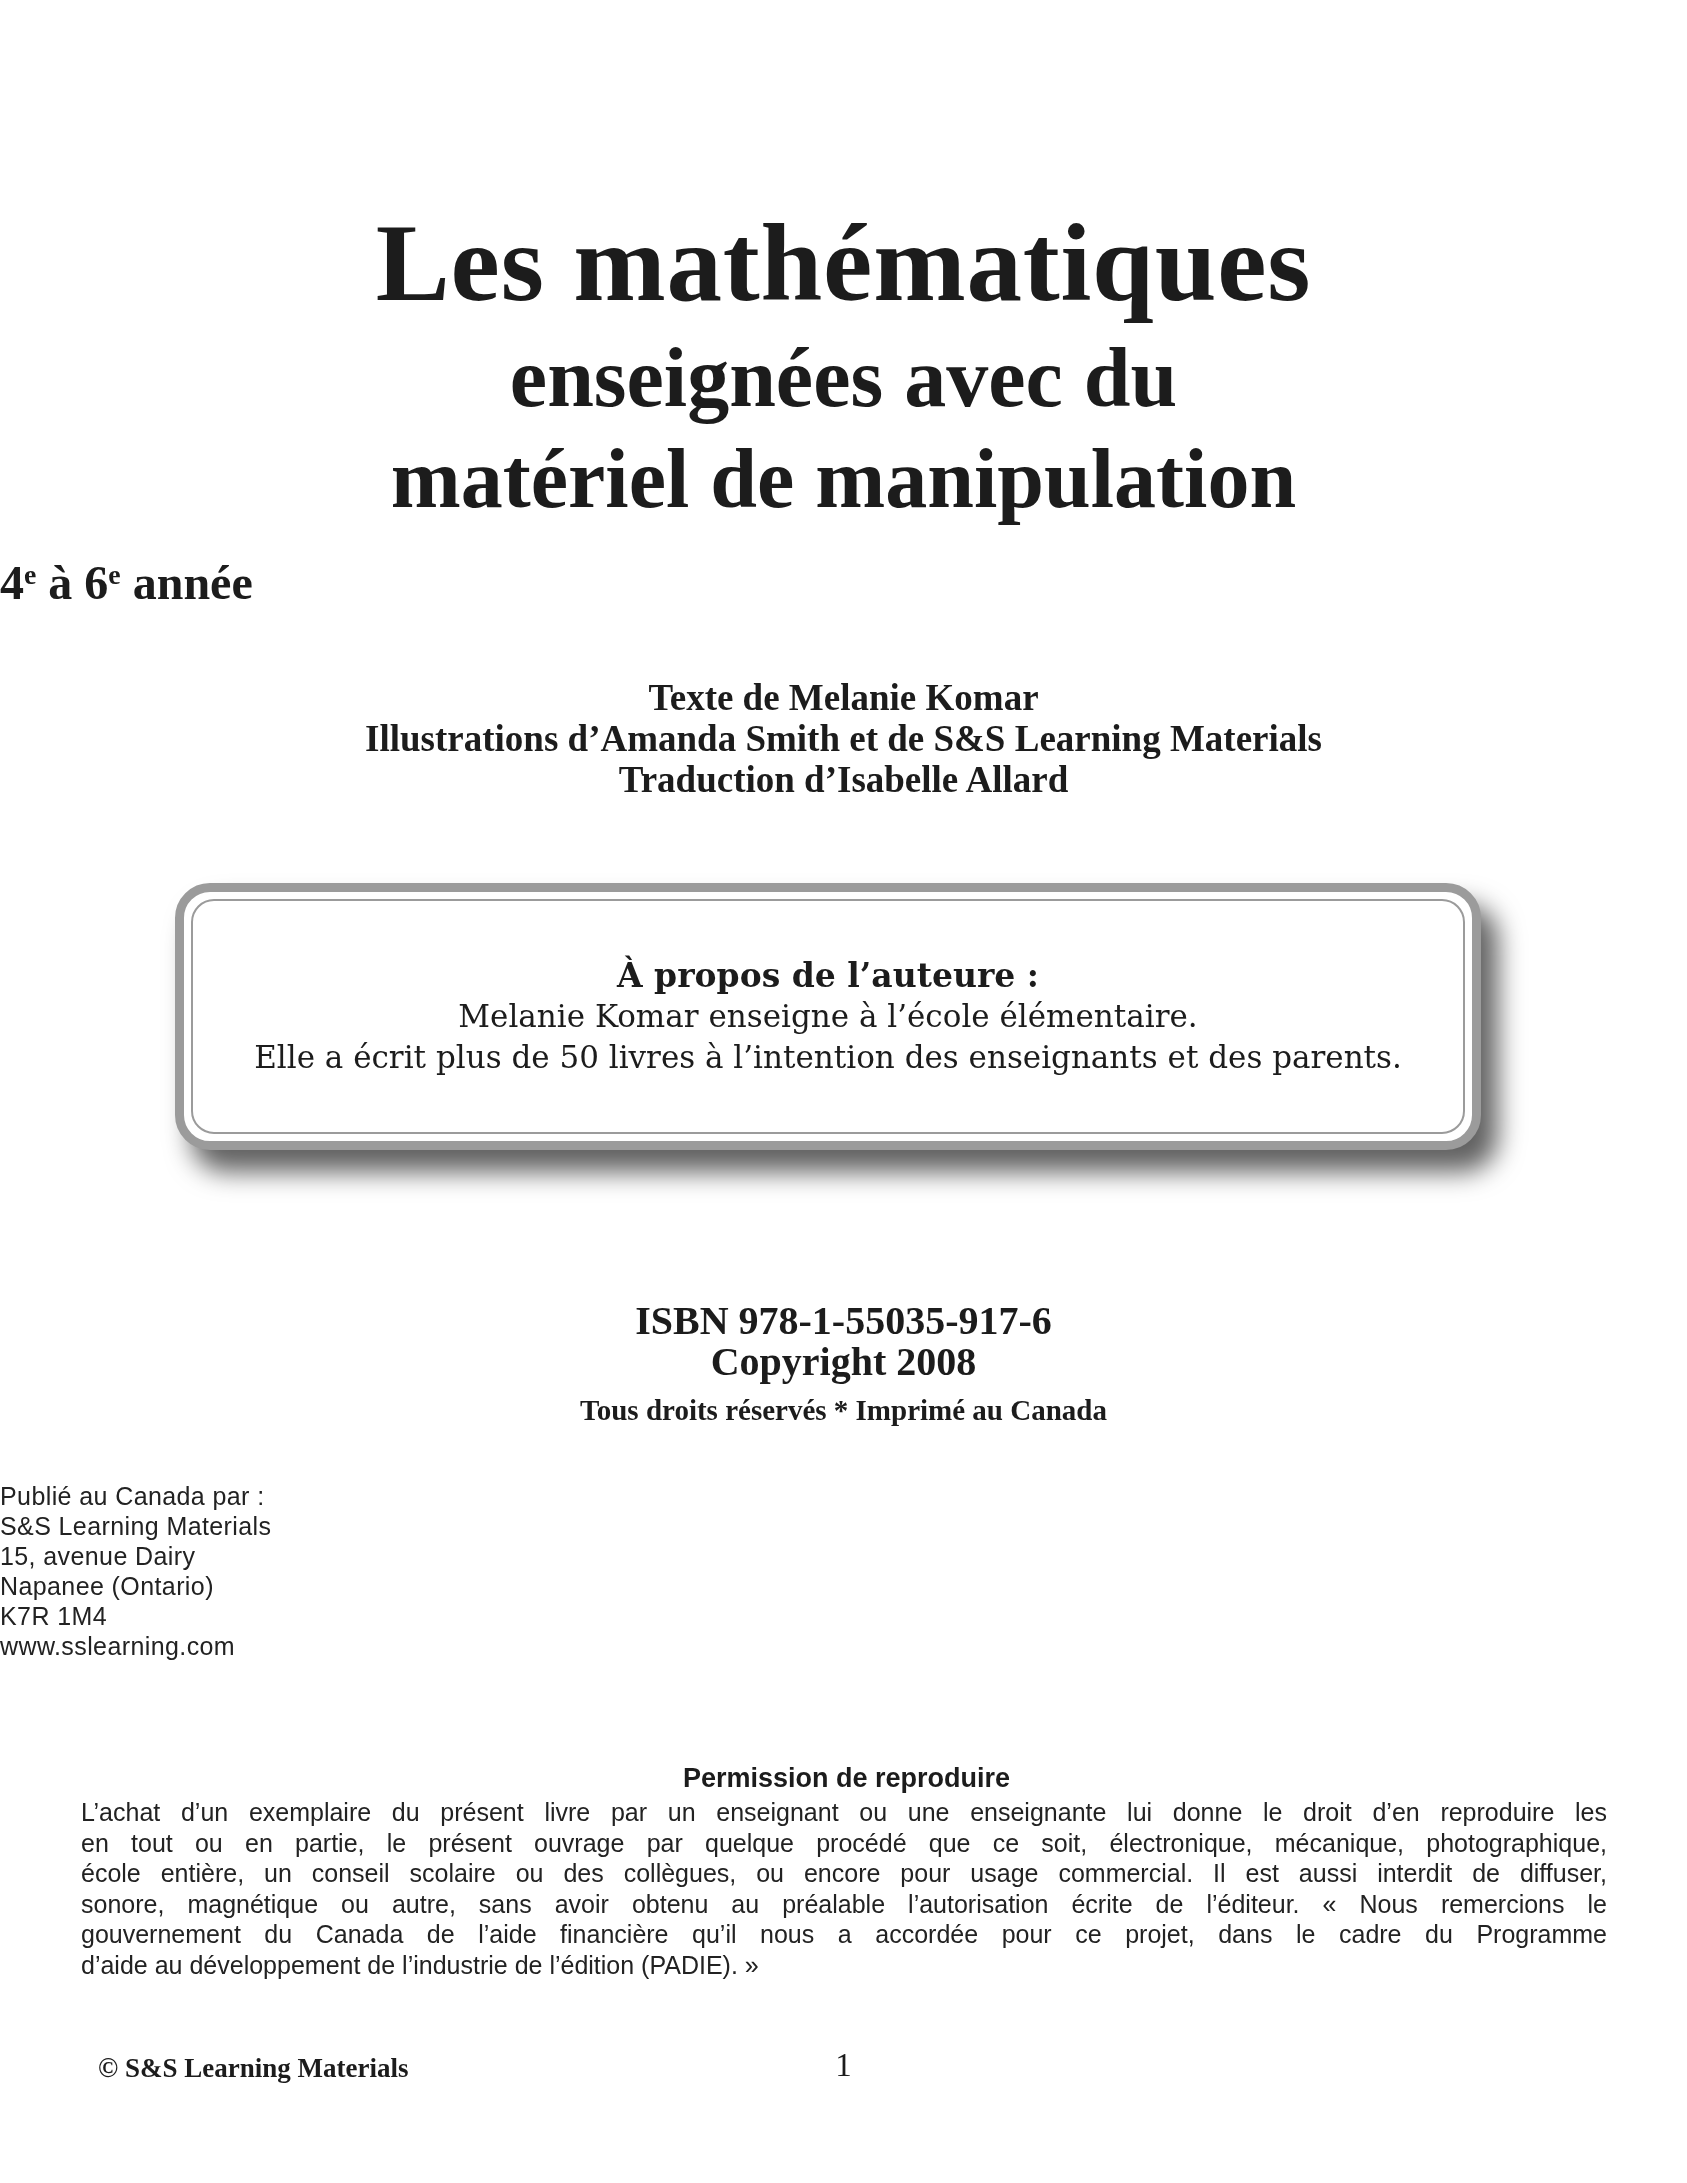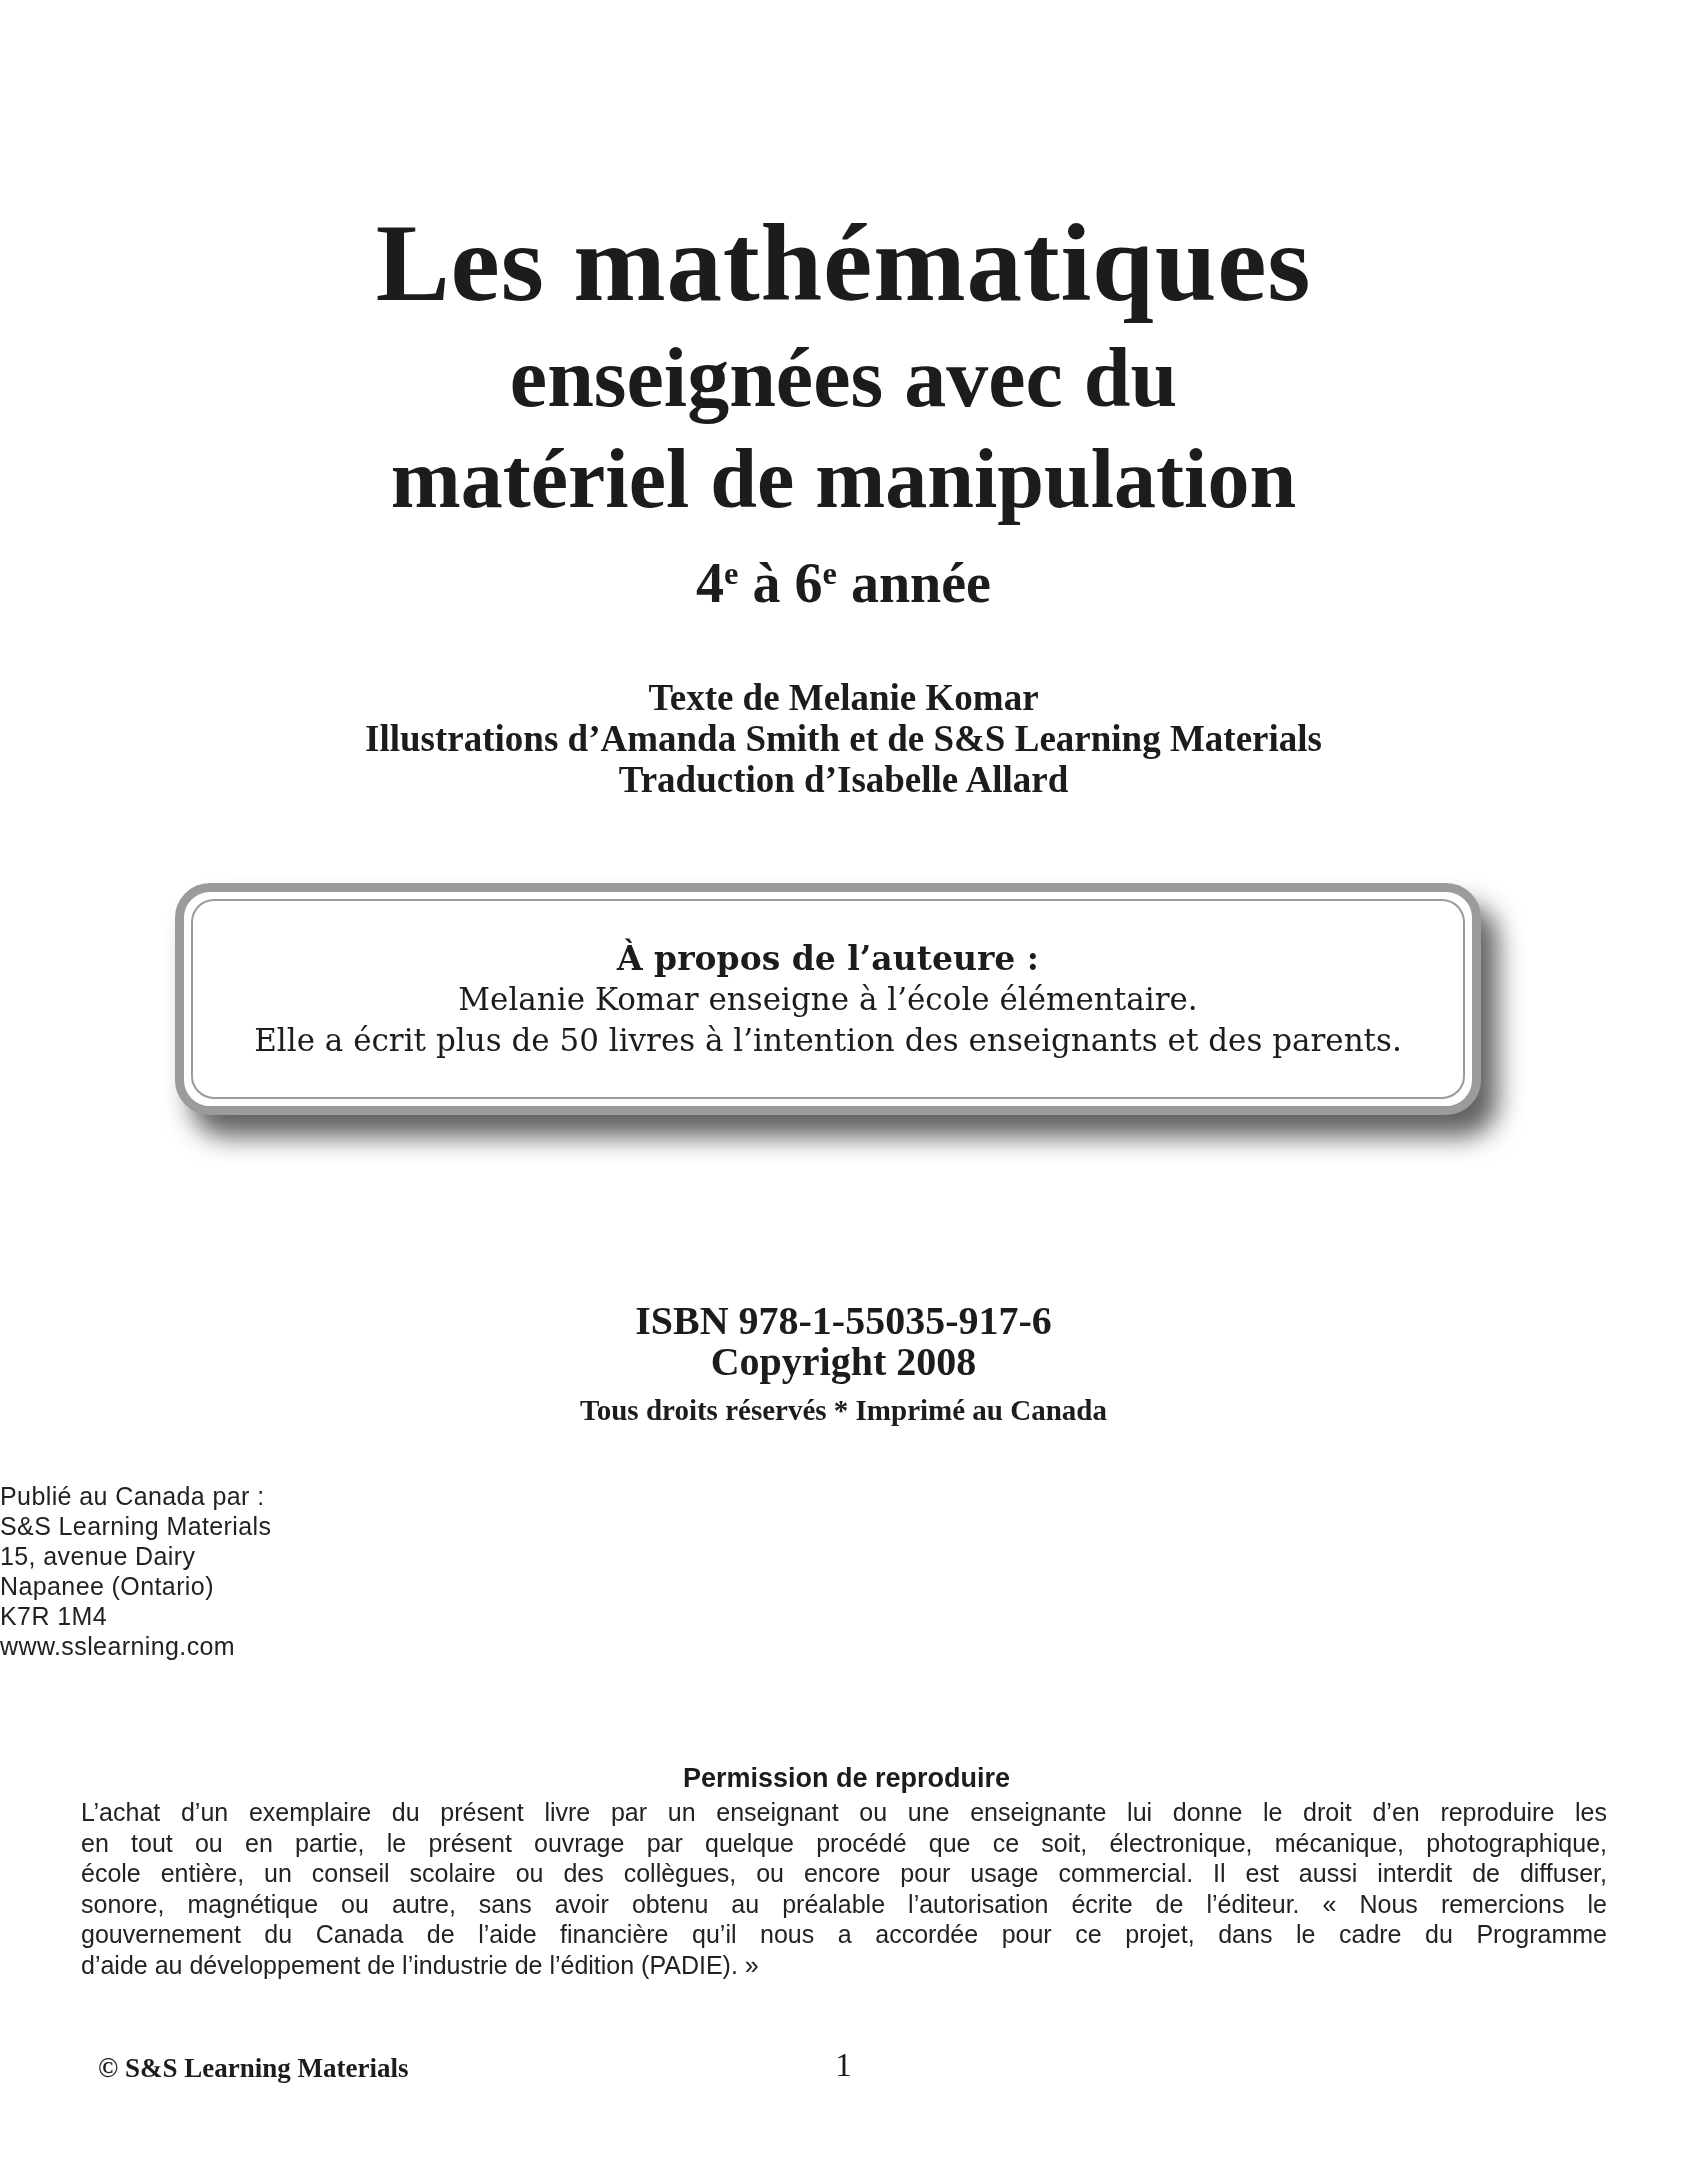--- a/index.html
+++ b/index.html
@@ -9,27 +9,27 @@
     background:#ffffff;
     color:#1c1c1c;
     font-family:"Liberation Serif", serif;
     overflow:hidden;
   }
   
   .title-block{position:absolute;top:199px;left:0;width:100%;text-align:center;font-weight:bold;}
   .title-line1{font-size:111px;line-height:128px;letter-spacing:0.8px;}
   .title-line2{font-size:84px;line-height:101px;}
   
-  .grade{position:absolute;top:550px;left:0;width:100%;text-align:center;font-weight:bold;font-size:56px;line-height:66px;}
+  .grade{position:absolute;top:550px;left:0;width:100%;font-weight:bold;font-size:48px;line-height:66px;}
   .grade sup{font-size:58%;vertical-align:baseline;position:relative;top:-0.55em;}
   
   .credits{position:absolute;top:677px;left:0;width:100%;text-align:center;font-weight:bold;font-size:37px;line-height:41px;}
   
   .about-box{
-    position:absolute;top:883px;left:175px;width:1306px;height:232px;
+    position:absolute;top:883px;left:175px;width:1306px;height:267px;
     box-sizing:border-box;
     border:9px solid #9b9b9b;border-radius:35px;
     background:#ffffff;
     box-shadow:16.5px 21.4px 26px rgba(0,0,0,0.62);
     padding:7px;
   }
   .about-inner{
     box-sizing:border-box;width:100%;height:100%;
     border:2.5px solid #9b9b9b;border-radius:23px;
     display:flex;flex-direction:column;justify-content:center;

